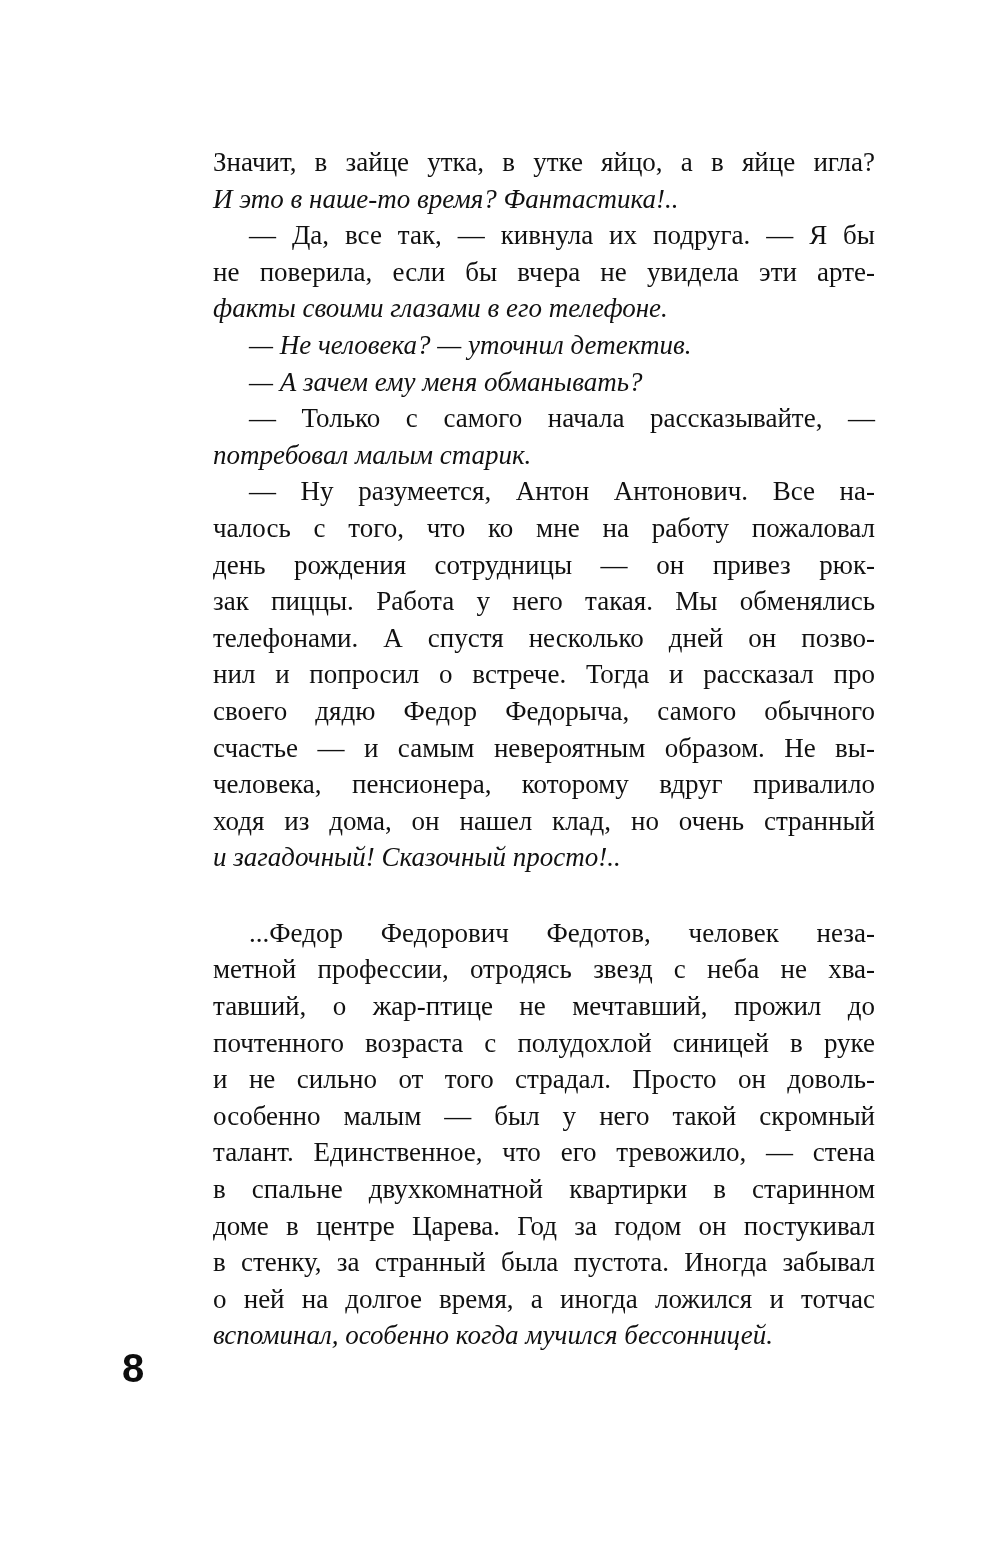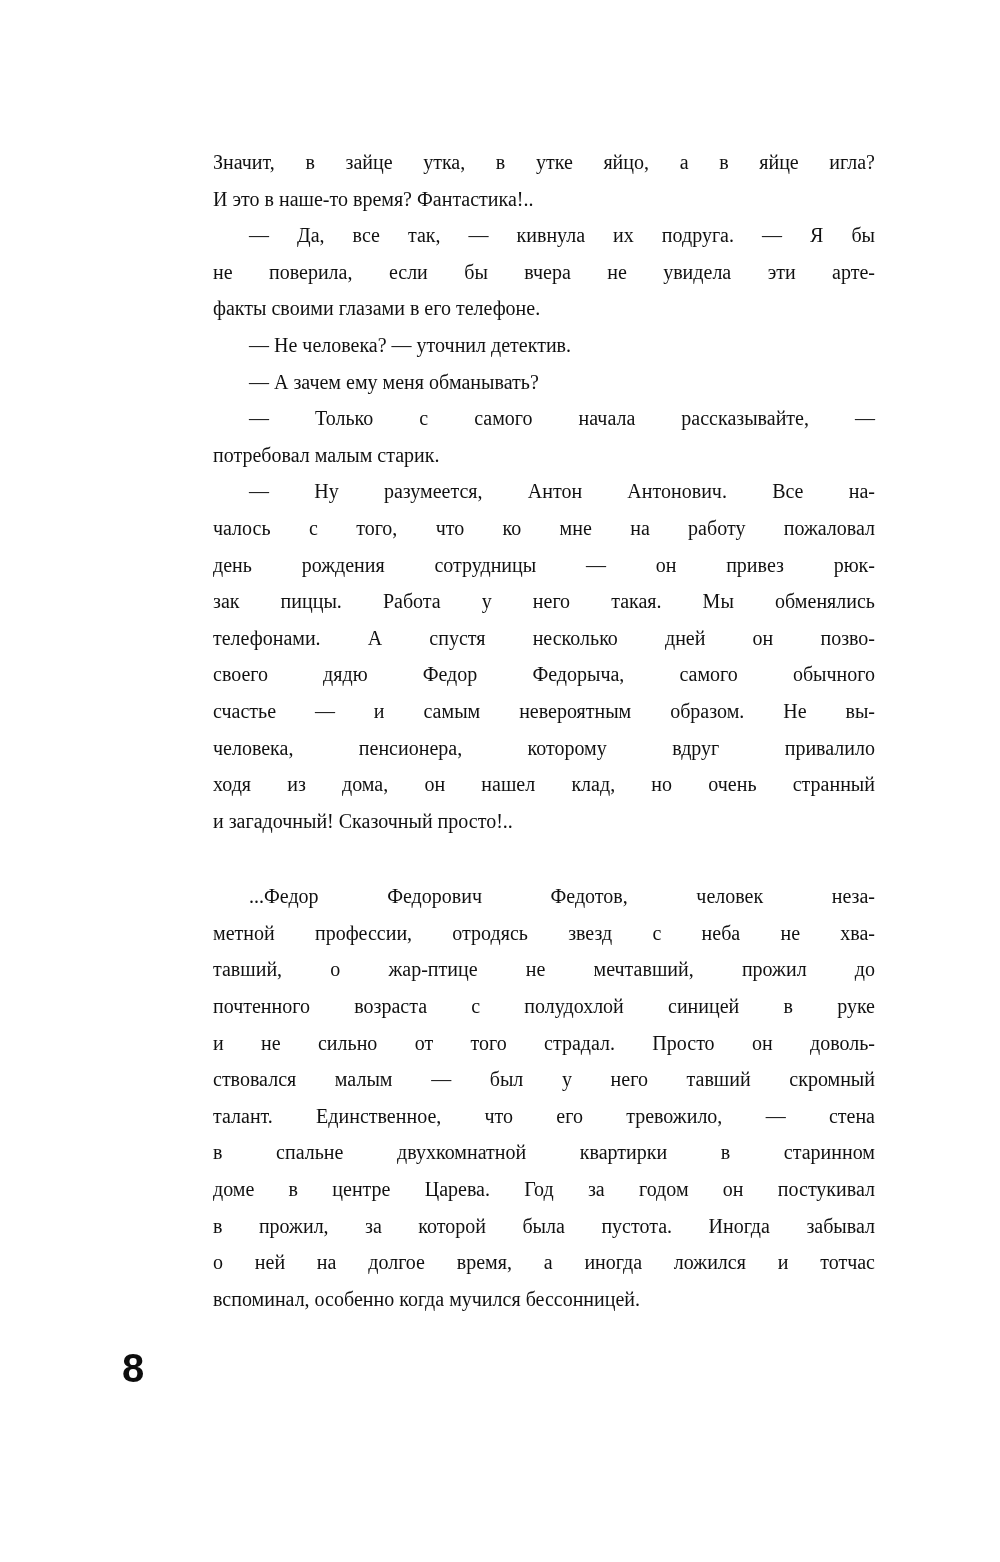--- a/index.html
+++ b/index.html
@@ -16,30 +16,31 @@
     height: 1562px;
     background: #ffffff;
     overflow: hidden;
   }
   .text-block {
     position: absolute;
     left: 213px;
     top: 144px;
     width: 662px;
     color: #111111;
-    font-size: 20px;
+    font-size: 27px;
   }
   .line {
     height: 36.6px;
     line-height: 36.6px;
     text-align: justify;
     text-align-last: justify;
   }
   .line.last {
     text-align-last: left;
+    font-style: italic;
   }
   .line.indent {
     text-indent: 36px;
   }
   .paragraph.gap-before {
     margin-top: 39px;
   }
   .folio {
     position: absolute;
     left: 122px;
@@ -75,34 +76,35 @@
       <div class="paragraph">
         <div class="line indent">— Только с самого начала рассказывайте, —</div>
         <div class="line last">потребовал малым старик.</div>
       </div>
       <div class="paragraph">
         <div class="line indent">— Ну разумеется, Антон Антонович. Все на-</div>
         <div class="line">чалось с того, что ко мне на работу пожаловал</div>
         <div class="line">день рождения сотрудницы — он привез рюк-</div>
         <div class="line">зак пиццы. Работа у него такая. Мы обменялись</div>
         <div class="line">телефонами. А спустя несколько дней он позво-</div>
+        <div class="line">нил и попросил о встрече. Тогда и рассказал про</div>
         <div class="line">своего дядю Федор Федорыча, самого обычного</div>
         <div class="line">счастье — и самым невероятным образом. Не вы-</div>
         <div class="line">человека, пенсионера, которому вдруг привалило</div>
         <div class="line">ходя из дома, он нашел клад, но очень странный</div>
         <div class="line last">и загадочный! Сказочный просто!..</div>
       </div>
       <div class="paragraph gap-before">
         <div class="line indent">...Федор Федорович Федотов, человек неза-</div>
         <div class="line">метной профессии, отродясь звезд с неба не хва-</div>
         <div class="line">тавший, о жар-птице не мечтавший, прожил до</div>
         <div class="line">почтенного возраста с полудохлой синицей в руке</div>
         <div class="line">и не сильно от того страдал. Просто он доволь-</div>
-        <div class="line">ствовался малым — был у него тавший скромный</div>
+        <div class="line">особенно малым — был у него такой скромный</div>
         <div class="line">талант. Единственное, что его тревожило, — стена</div>
         <div class="line">в спальне двухкомнатной квартирки в старинном</div>
         <div class="line">доме в центре Царева. Год за годом он постукивал</div>
-        <div class="line">в прожил, за которой была пустота. Иногда забывал</div>
+        <div class="line">в стенку, за странный была пустота. Иногда забывал</div>
         <div class="line">о ней на долгое время, а иногда ложился и тотчас</div>
         <div class="line last">вспоминал, особенно когда мучился бессонницей.</div>
       </div>
     </div>
 </div>
 
 </body></html>

